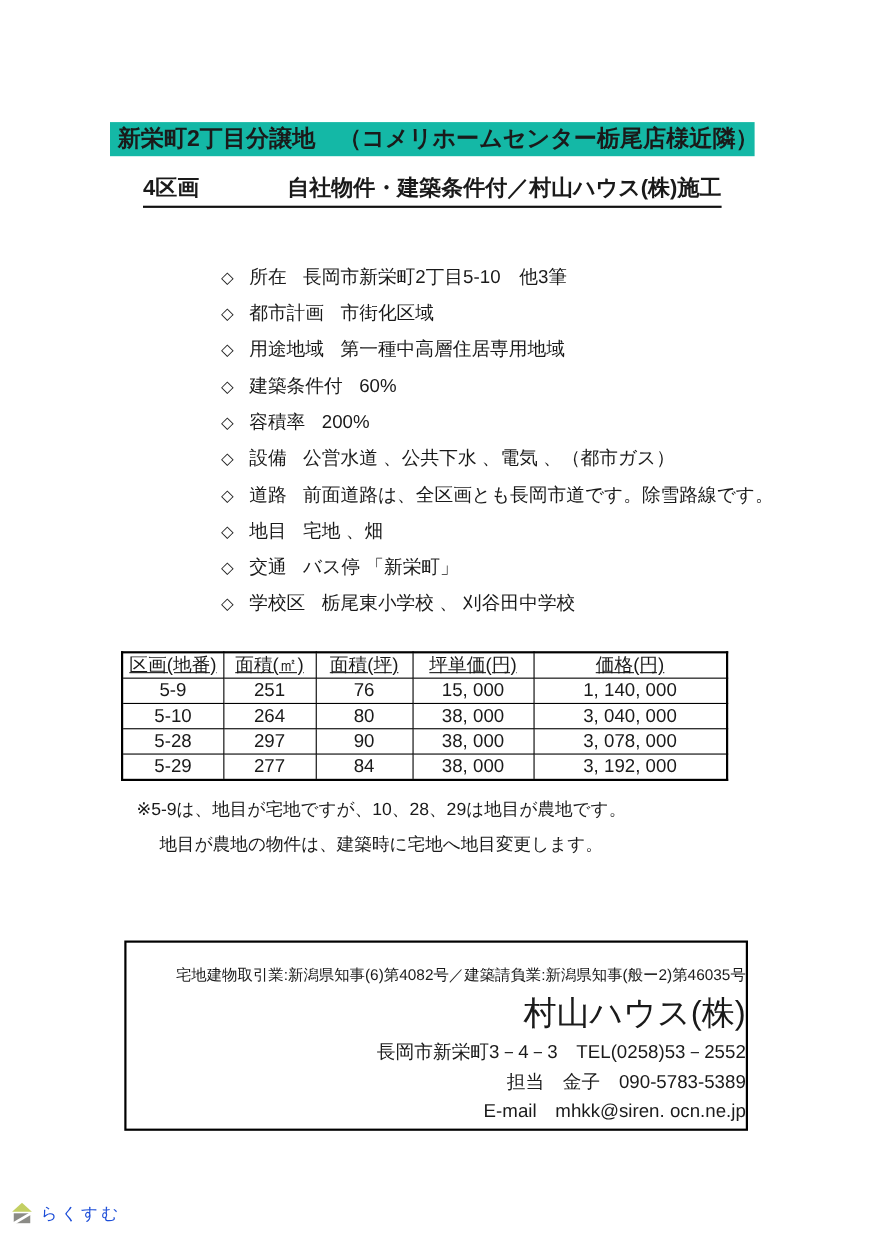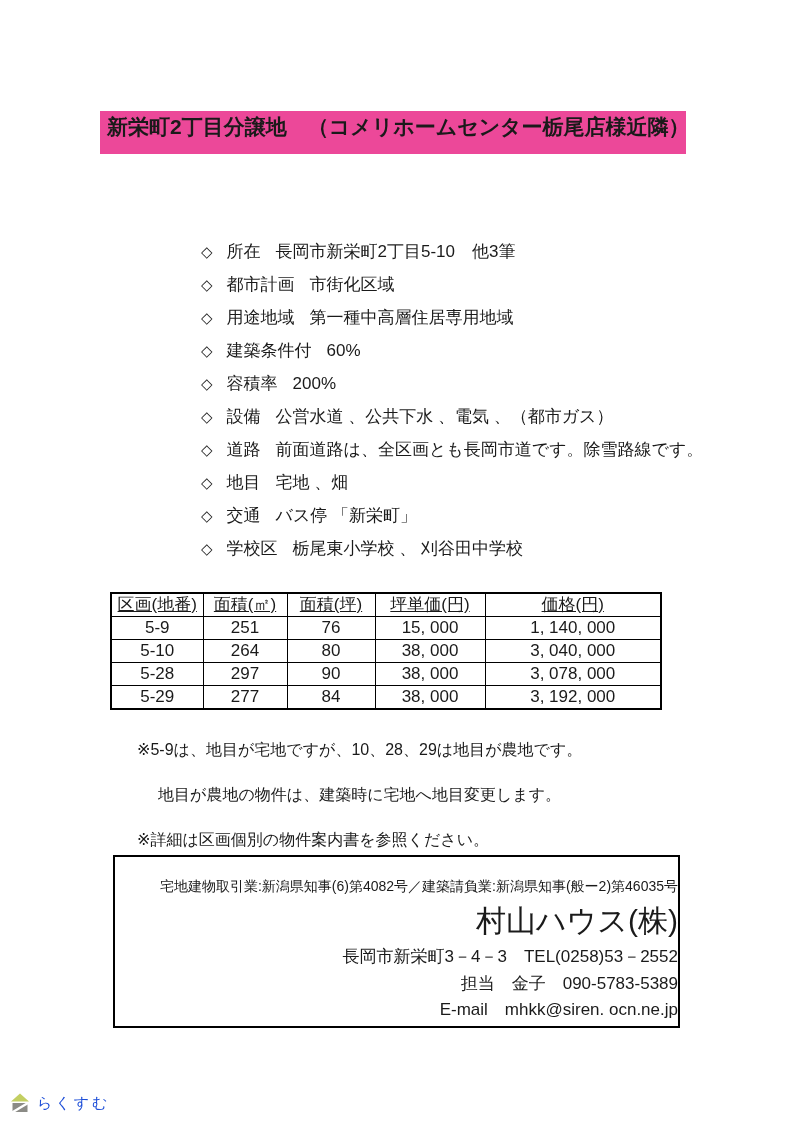--- a/index.html
+++ b/index.html
@@ -10,22 +10,22 @@
     background: #ffffff;
     overflow: hidden;
     font-family: "Liberation Sans", "DejaVu Sans", sans-serif;
     color: #1a1a1a;
   }
 
   
   .title-bar {
     position: absolute;
     left: 100px; top: 111px;
-    width: 586px; height: 43px;
-    background: #ec4899;
+    width: 586px; height: 31px;
+    background: #14b8a6;
     box-sizing: border-box;
     padding-left: 7px;
     font-size: 21px;
     font-weight: bold;
     line-height: 31px;
     white-space: nowrap;
   }
 
   
   .subtitle {
@@ -73,21 +73,21 @@
   .price-table th { font-weight: normal; text-decoration: underline; }
   .c0 { width: 92px; } .c1 { width: 84px; } .c2 { width: 88px; }
   .c3 { width: 110px; } .c4 { width: 176px; }
 
   
   .notes {
     position: absolute;
     left: 124px; top: 724px;
     font-size: 16px;
   }
-  .notes p { margin: 13px; height: 32px; line-height: 26px; white-space: nowrap; }
+  .notes p { margin: 0; height: 32px; line-height: 26px; white-space: nowrap; }
   .notes p.indent { padding-left: 21px; }
 
   
   .company-box {
     position: absolute;
     left: 113px; top: 855px;
     width: 567px; height: 173px;
     box-sizing: border-box;
     border: 2px solid #000;
     text-align: right;
@@ -114,20 +114,23 @@
     letter-spacing: 3px;
   }
 </style>
 </head>
 <body>
 
 <div class="page">
 
   <div class="title-bar">新栄町2丁目分譲地　（コメリホームセンター栃尾店様近隣）</div>
 
+  <div class="subtitle">
+    <span>4区画</span><span class="sub-gap"></span><span>自社物件・建築条件付／村山ハウス(株)施工</span>
+  </div>
 
   <ul class="details">
     <li class="detail-item"><span class="diamond">◇</span><span class="dlabel">所在</span><span>長岡市新栄町2丁目5-10　他3筆</span></li>
     <li class="detail-item"><span class="diamond">◇</span><span class="dlabel">都市計画</span><span>市街化区域</span></li>
     <li class="detail-item"><span class="diamond">◇</span><span class="dlabel">用途地域</span><span>第一種中高層住居専用地域</span></li>
     <li class="detail-item"><span class="diamond">◇</span><span class="dlabel">建築条件付</span><span>60%</span></li>
     <li class="detail-item"><span class="diamond">◇</span><span class="dlabel">容積率</span><span>200%</span></li>
     <li class="detail-item"><span class="diamond">◇</span><span class="dlabel">設備</span><span>公営水道 、公共下水 、電気 、（都市ガス）</span></li>
     <li class="detail-item"><span class="diamond">◇</span><span class="dlabel">道路</span><span>前面道路は、全区画とも長岡市道です。除雪路線です。</span></li>
     <li class="detail-item"><span class="diamond">◇</span><span class="dlabel">地目</span><span>宅地 、畑</span></li>
@@ -180,21 +183,20 @@
         <td>84</td>
         <td>38, 000</td>
         <td>3, 192, 000</td>
       </tr>
     </tbody>
   </table>
 
   <div class="notes">
     <p>※5-9は、地目が宅地ですが、10、28、29は地目が農地です。</p>
     <p class="indent">地目が農地の物件は、建築時に宅地へ地目変更します。</p>
-    <p>※詳細は区画個別の物件案内書を参照ください。</p>
   </div>
 
   <div class="company-box">
     <div class="license">宅地建物取引業:新潟県知事(6)第4082号／建築請負業:新潟県知事(般ー2)第46035号</div>
     <div class="company-name">村山ハウス(株)</div>
     <div class="addr">長岡市新栄町3－4－3　TEL(0258)53－2552</div>
     <div class="contact">担当　金子　090-5783-5389</div>
     <div class="email">E-mail　mhkk@siren. ocn.ne.jp</div>
   </div>
 

